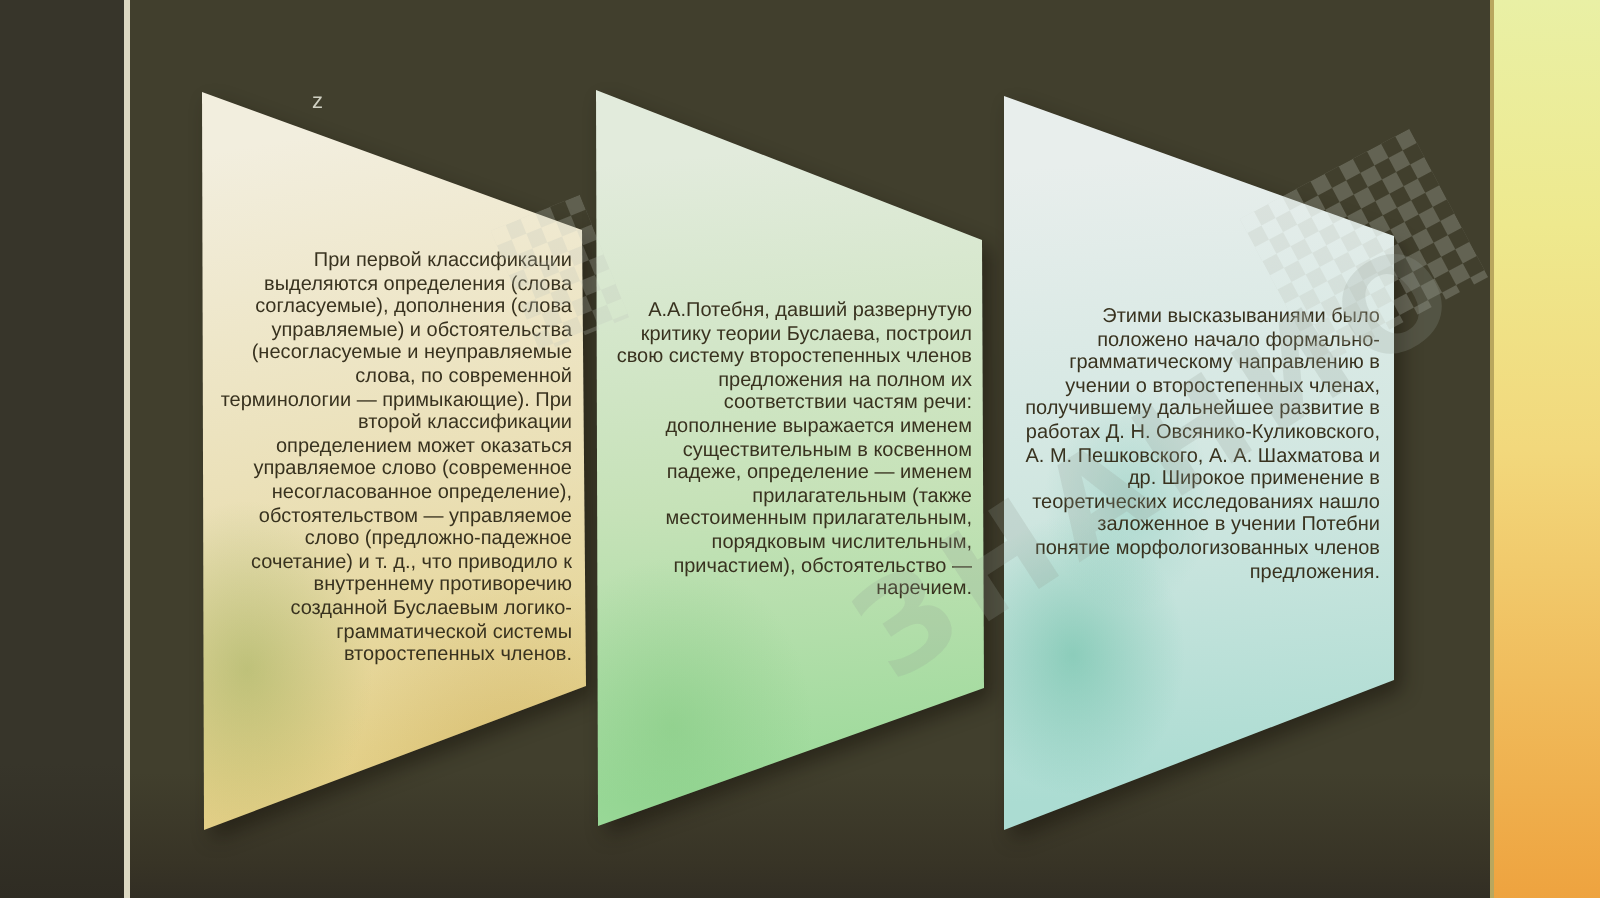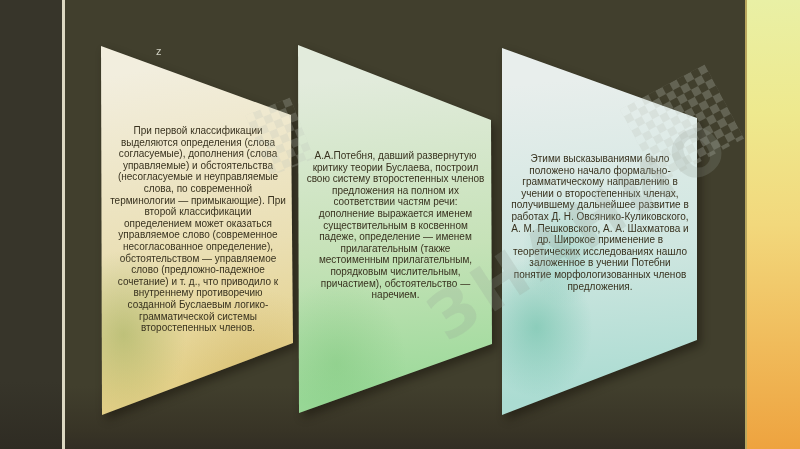--- a/index.html
+++ b/index.html
@@ -44,21 +44,21 @@
   }
   .p3{
     clip-path:polygon(1px 1px,196px 71px,196px 293px,1px 368px);
     background:
       radial-gradient(80px 100px at 18% 76%,rgba(80,180,150,0.45),transparent 70%),
       radial-gradient(60px 80px at 32% 55%,rgba(100,190,170,0.30),transparent 70%),
       linear-gradient(175deg,#e8eeec 10%,#cfe6e0 55%,#abdcd2 92%);
   }
   .panel-text{
     position:absolute;left:0;top:0;right:0;
-    color:#38321f;font-size:10px;line-height:11.6px;text-align:center;
+    color:#38321f;font-size:10px;line-height:11.6px;text-align:right;
     letter-spacing:0px;
   }
   .p1 .panel-text{padding:80px 9px 0 10px;}
   .p2 .panel-text{padding:106px 7px 0 8px;}
   .p3 .panel-text{padding:106px 8px 0 9px;}
   
   .stray-z{
     position:absolute;left:156px;top:46px;
     color:#d0d0c2;font-size:11px;line-height:11px;
   }

